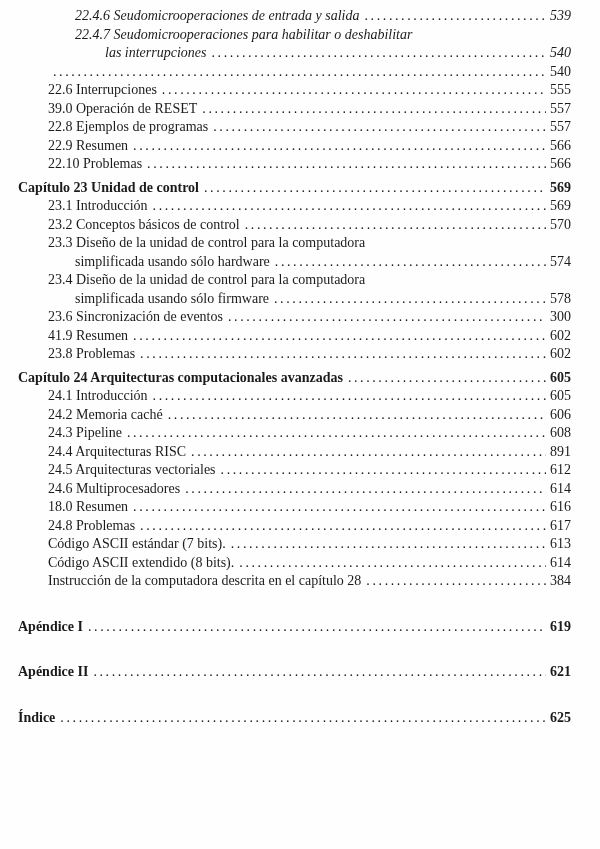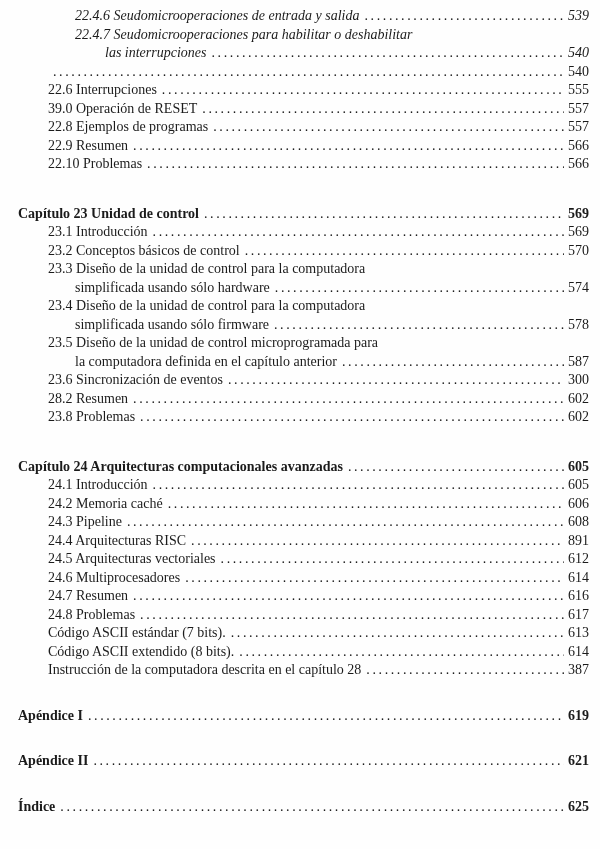--- a/index.html
+++ b/index.html
@@ -11,21 +11,21 @@
     position: relative;
     width: 600px;
     height: 849px;
     margin: 0 auto;
     background: #fefefe;
     color: #1b1b1b;
     font-family: "Liberation Serif", "DejaVu Serif", serif;
     font-size: 14px;
     overflow: hidden;
     box-sizing: border-box;
-    padding: 7px 11px 0 18px;
+    padding: 7px 29px 0 18px;
   }
   .entry { }
   .row {
     display: flex;
     align-items: baseline;
     line-height: 18.5px;
     min-height: 18.5px;
   }
   .indent-0 { padding-left: 0; }
   .indent-1 { padding-left: 30px; }
@@ -42,21 +42,21 @@
   .dots::after {
     content: "......................................................................................................................................................";
     letter-spacing: 2.6px;
     font-weight: normal;
     font-style: normal;
   }
   .pg { white-space: nowrap; text-align: right; }
   .bold { font-weight: bold; }
   .italic { font-style: italic; }
   .italic .dots::after { font-style: normal; }
-  .gap-small { margin-top: 31px; }
+  .gap-small { margin-top: 5px; }
   .gap-large { margin-top: 27px; }
 </style>
 </head>
 <body>
 
 <div class="page">
   <div>
       <div class="entry italic">
         <div class="row indent-2">
           <span class="txt">22.4.6 Seudomicrooperaciones de entrada y salida</span>
@@ -151,38 +151,28 @@
           <span class="txt">23.4 Diseño de la unidad de control para la computadora</span>
         </div>
         <div class="row indent-2">
           <span class="txt">simplificada usando sólo firmware</span>
           <span class="dots"></span>
           <span class="pg">578</span>
         </div>
       </div>
       <div class="entry">
         <div class="row indent-1">
-          <span class="txt">23.5 Diseño de la unidad de control microprogramada para</span>
-        </div>
-        <div class="row indent-2">
-          <span class="txt">la computadora definida en el capítulo anterior</span>
-          <span class="dots"></span>
-          <span class="pg">587</span>
-        </div>
-      </div>
-      <div class="entry">
-        <div class="row indent-1">
           <span class="txt">23.6 Sincronización de eventos</span>
           <span class="dots"></span>
           <span class="pg">300</span>
         </div>
       </div>
       <div class="entry">
         <div class="row indent-1">
-          <span class="txt">28.2 Resumen</span>
+          <span class="txt">41.9 Resumen</span>
           <span class="dots"></span>
           <span class="pg">602</span>
         </div>
       </div>
       <div class="entry">
         <div class="row indent-1">
           <span class="txt">23.8 Problemas</span>
           <span class="dots"></span>
           <span class="pg">602</span>
         </div>
@@ -231,21 +221,21 @@
       </div>
       <div class="entry">
         <div class="row indent-1">
           <span class="txt">24.6 Multiprocesadores</span>
           <span class="dots"></span>
           <span class="pg">614</span>
         </div>
       </div>
       <div class="entry">
         <div class="row indent-1">
-          <span class="txt">24.7 Resumen</span>
+          <span class="txt">18.0 Resumen</span>
           <span class="dots"></span>
           <span class="pg">616</span>
         </div>
       </div>
       <div class="entry">
         <div class="row indent-1">
           <span class="txt">24.8 Problemas</span>
           <span class="dots"></span>
           <span class="pg">617</span>
         </div>
@@ -261,21 +251,21 @@
         <div class="row indent-1">
           <span class="txt">Código ASCII extendido (8 bits).</span>
           <span class="dots"></span>
           <span class="pg">614</span>
         </div>
       </div>
       <div class="entry">
         <div class="row indent-1">
           <span class="txt">Instrucción de la computadora descrita en el capítulo 28</span>
           <span class="dots"></span>
-          <span class="pg">387</span>
+          <span class="pg">384</span>
         </div>
       </div>
       <div class="entry bold gap-large">
         <div class="row indent-0">
           <span class="txt">Apéndice I</span>
           <span class="dots"></span>
           <span class="pg">619</span>
         </div>
       </div>
       <div class="entry bold gap-large">

